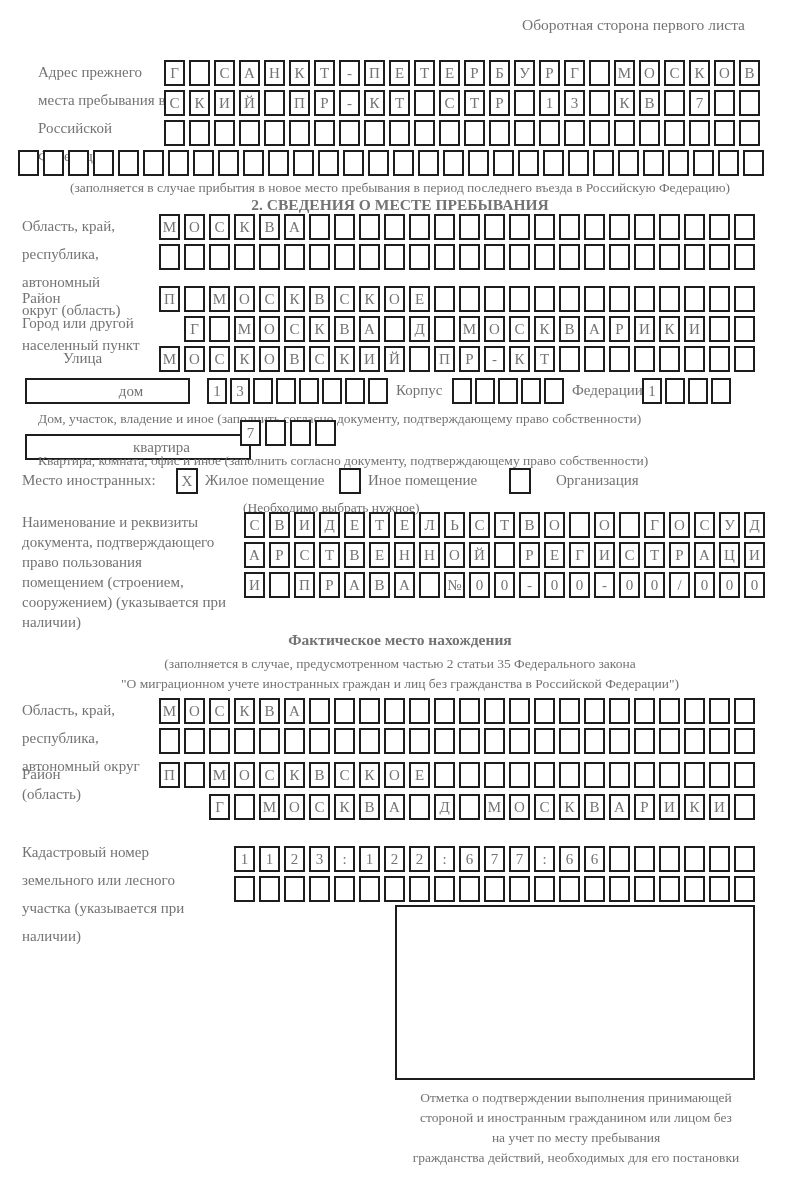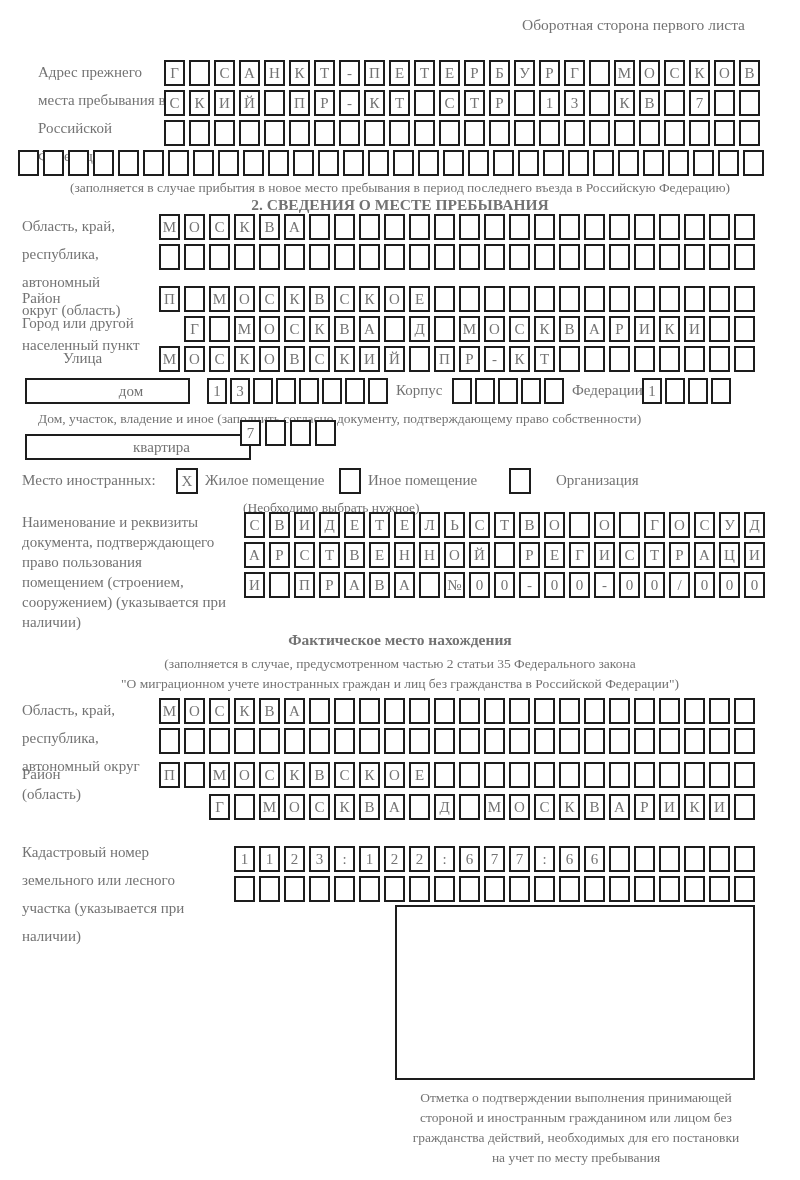--- a/index.html
+++ b/index.html
@@ -320,20 +320,21 @@
     </div>
   <div class="abs note" style="top:410px;left:38px;">Дом, участок, владение и иное (заполнить согласно документу, подтверждающему право собственности)</div>
 
   <div class="abs widebox" style="top:434px;left:25px;width:226px;">квартира</div>
   <div class="abs hrow" style="top:420px;left:240px;">
       <div class="cell">7</div>
       <div class="cell"></div>
       <div class="cell"></div>
       <div class="cell"></div>
     </div>
+  <div class="abs note" style="top:452px;left:38px;">Квартира, комната, офис и иное (заполнить согласно документу, подтверждающему право собственности)</div>
 
   <div class="abs lbl" style="top:470px;left:22px;">Место иностранных:</div>
   <div class="abs cell checkcell" style="top:468px;left:176px;">X</div>
   <div class="abs lbl" style="top:470px;left:205px;">Жилое помещение</div>
   <div class="abs cell checkcell" style="top:468px;left:339px;"></div>
   <div class="abs lbl" style="top:470px;left:368px;">Иное помещение</div>
   <div class="abs cell checkcell" style="top:468px;left:509px;"></div>
   <div class="abs lbl" style="top:470px;left:556px;">Организация</div>
   <div class="abs note" style="top:499px;left:243px;">(Необходимо выбрать нужное)</div>
 
@@ -564,17 +565,17 @@
       <div class="cell"></div>
       <div class="cell"></div>
       <div class="cell"></div>
       <div class="cell"></div>
     </div>
 
   <div class="abs stampbox" style="top:905px;left:395px;width:360px;height:175px;"></div>
   <div class="abs" style="top:1088px;left:390px;width:372px;">
     <div class="capline">Отметка о подтверждении выполнения принимающей</div>
     <div class="capline">стороной и иностранным гражданином или лицом без</div>
+    <div class="capline">на учет по месту пребывания</div>
     <div class="capline">гражданства действий, необходимых для его постановки</div>
-    <div class="capline">на учет по месту пребывания</div>
   </div>
 
 </div>
 
 </body></html>

